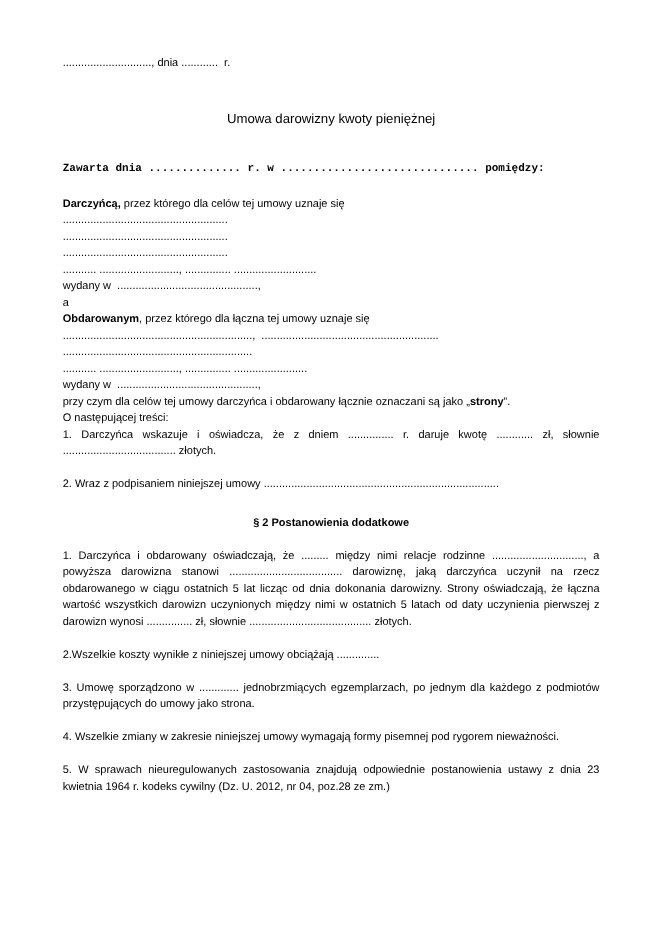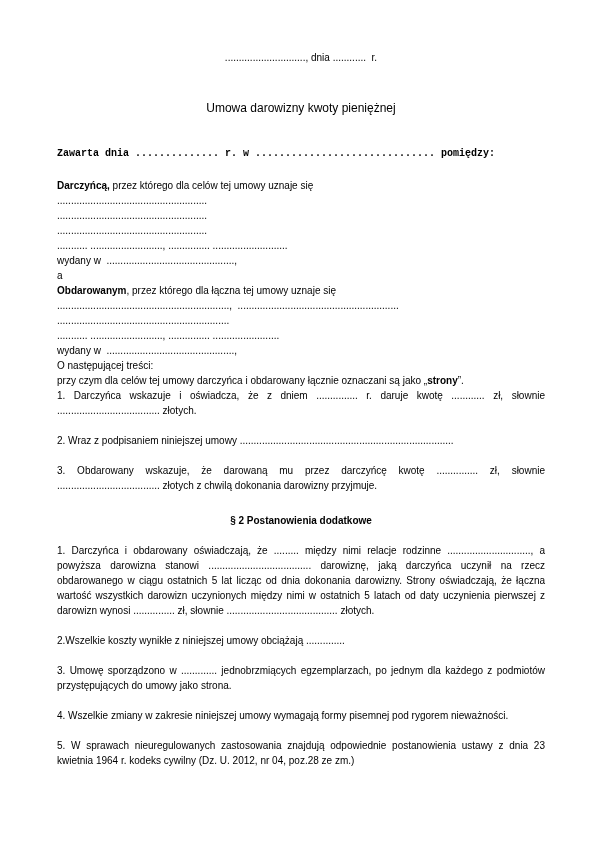--- a/index.html
+++ b/index.html
@@ -16,21 +16,21 @@
     color: #000000;
     font-family: "Liberation Sans", "DejaVu Sans", sans-serif;
     font-size: 10px;
     line-height: 15px;
     box-sizing: border-box;
     padding: 50px 55px 0 57px;
     overflow: hidden;
   }
   .bold { font-weight: bold; }
   .date-line {
-    text-align: center;
+    text-align: left;
     margin: 0 0 35px 0;
     white-space: pre-wrap;
   }
   .title {
     font-size: 12px;
     font-weight: normal;
     text-align: center;
     line-height: 16px;
     margin: 0 0 30px 0;
   }
@@ -81,29 +81,28 @@
 
     <div class="line">a</div>
 
     <div class="line"><span class="bold">Obdarowanym</span><span>, przez którego dla łączna tej umowy uznaje się</span></div>
 
     <div class="line">..............................................................,  ..........................................................</div>
     <div class="line">..............................................................</div>
     <div class="line">........... .........................., ............... ........................</div>
     <div class="line">wydany w  ..............................................,</div>
 
+    <div class="line"><span>przy czym dla celów tej umowy darczyńca i obdarowany łącznie oznaczani są jako „</span><span class="bold">strony</span><span>”.</span></div>
+
     <div class="line">O następującej treści:</div>
-
-    <div class="line"><span>przy czym dla celów tej umowy darczyńca i obdarowany łącznie oznaczani są jako „</span><span class="bold">strony</span><span>”.</span></div>
   </div>
 
   <div>
     <p class="para">1. Darczyńca wskazuje i oświadcza, że z dniem ............... r. daruje kwotę ............ zł, słownie ..................................... złotych.</p>
     <p class="para">2. Wraz z podpisaniem niniejszej umowy .............................................................................</p>
-    <p class="para">3. Obdarowany wskazuje, że darowaną mu przez darczyńcę kwotę ............... zł, słownie ..................................... złotych z chwilą dokonania darowizny przyjmuje.</p>
   </div>
 
   <div>
     <h2 class="section-heading">§ 2 Postanowienia dodatkowe</h2>
     <p class="para">1. Darczyńca i obdarowany oświadczają, że ......... między nimi relacje rodzinne .............................., a powyższa darowizna stanowi ..................................... darowiznę, jaką darczyńca uczynił na rzecz obdarowanego w ciągu ostatnich 5 lat licząc od dnia dokonania darowizny. Strony oświadczają, że łączna wartość wszystkich darowizn uczynionych między nimi w ostatnich 5 latach od daty uczynienia pierwszej z darowizn wynosi ............... zł, słownie ........................................ złotych.</p>
     <p class="para">2.Wszelkie koszty wynikłe z niniejszej umowy obciążają ..............</p>
     <p class="para">3. Umowę sporządzono w ............. jednobrzmiących egzemplarzach, po jednym dla każdego z podmiotów przystępujących do umowy jako strona.</p>
     <p class="para">4. Wszelkie zmiany w zakresie niniejszej umowy wymagają formy pisemnej pod rygorem nieważności.</p>
     <p class="para last">5. W sprawach nieuregulowanych zastosowania znajdują odpowiednie postanowienia ustawy z dnia 23 kwietnia 1964 r. kodeks cywilny (Dz. U. 2012, nr 04, poz.28 ze zm.)</p>
   </div>

